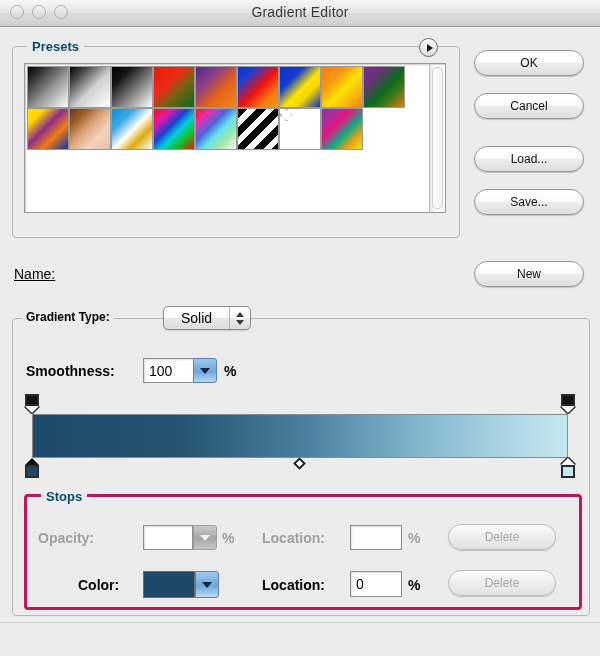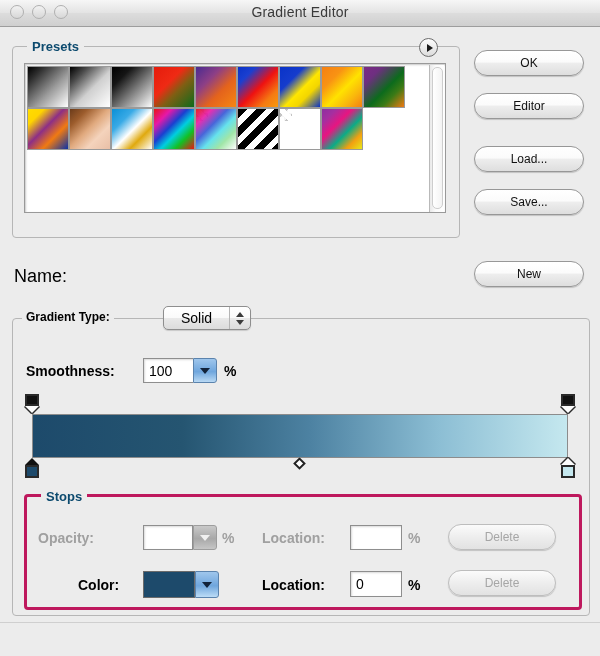--- a/index.html
+++ b/index.html
@@ -94,21 +94,21 @@
   .btn.disabled{color:#a6a6a6;
     background:linear-gradient(to bottom,#fbfbfb,#ededed 52%,#e2e2e2);
     border-color:#bdbdbd;cursor:default;}
   #ok-button{left:474px;top:50px;}
   #cancel-button{left:474px;top:93px;}
   #load-button{left:474px;top:146px;}
   #save-button{left:474px;top:189px;}
   #new-button{left:474px;top:261px;}
 
   
-  #name-label{position:absolute;left:14px;top:266px;font-size:18px;}
+  #name-label{position:absolute;left:14px;top:266px;font-size:14px;text-decoration:underline;}
   #name-input{
     position:absolute;left:86px;top:261px;width:362px;height:25px;
     background:#fff;border:1px solid #8e8e8e;box-sizing:border-box;
     box-shadow:inset 1px 1px 2px rgba(0,0,0,.18);
     display:flex;align-items:center;padding-left:6px;
     font-size:14px;color:#000;
   }
 
   
   #gtype-group{left:12px;top:318px;width:576px;height:296px;}
@@ -302,21 +302,21 @@
             <div class="ov" style="background: linear-gradient(135deg, rgb(141, 47, 160) 0%, rgb(165, 47, 160) 18%, rgb(232, 21, 128) 38%, rgb(11, 171, 134) 60%, rgb(242, 160, 16) 80%, rgb(232, 232, 26) 100%);"></div>
           </div>
         </div>
       <div class="pscroll">
         <div class="pscroll-thumb"></div>
       </div>
     </div>
   </div>
 
   <div class="btn" id="ok-button">OK</div>
-  <div class="btn" id="cancel-button">Editor</div>
+  <div class="btn" id="cancel-button">Cancel</div>
   <div class="btn" id="load-button">Load...</div>
   <div class="btn" id="save-button">Save...</div>
   <div class="btn" id="new-button">New</div>
 
   <div id="name-label">Name:</div>
 
   <div class="group" id="gtype-group"></div>
   <div id="gradient-type-label">Gradient Type:</div>
   <div id="gradient-type-select">
     <span class="val">Solid</span>

